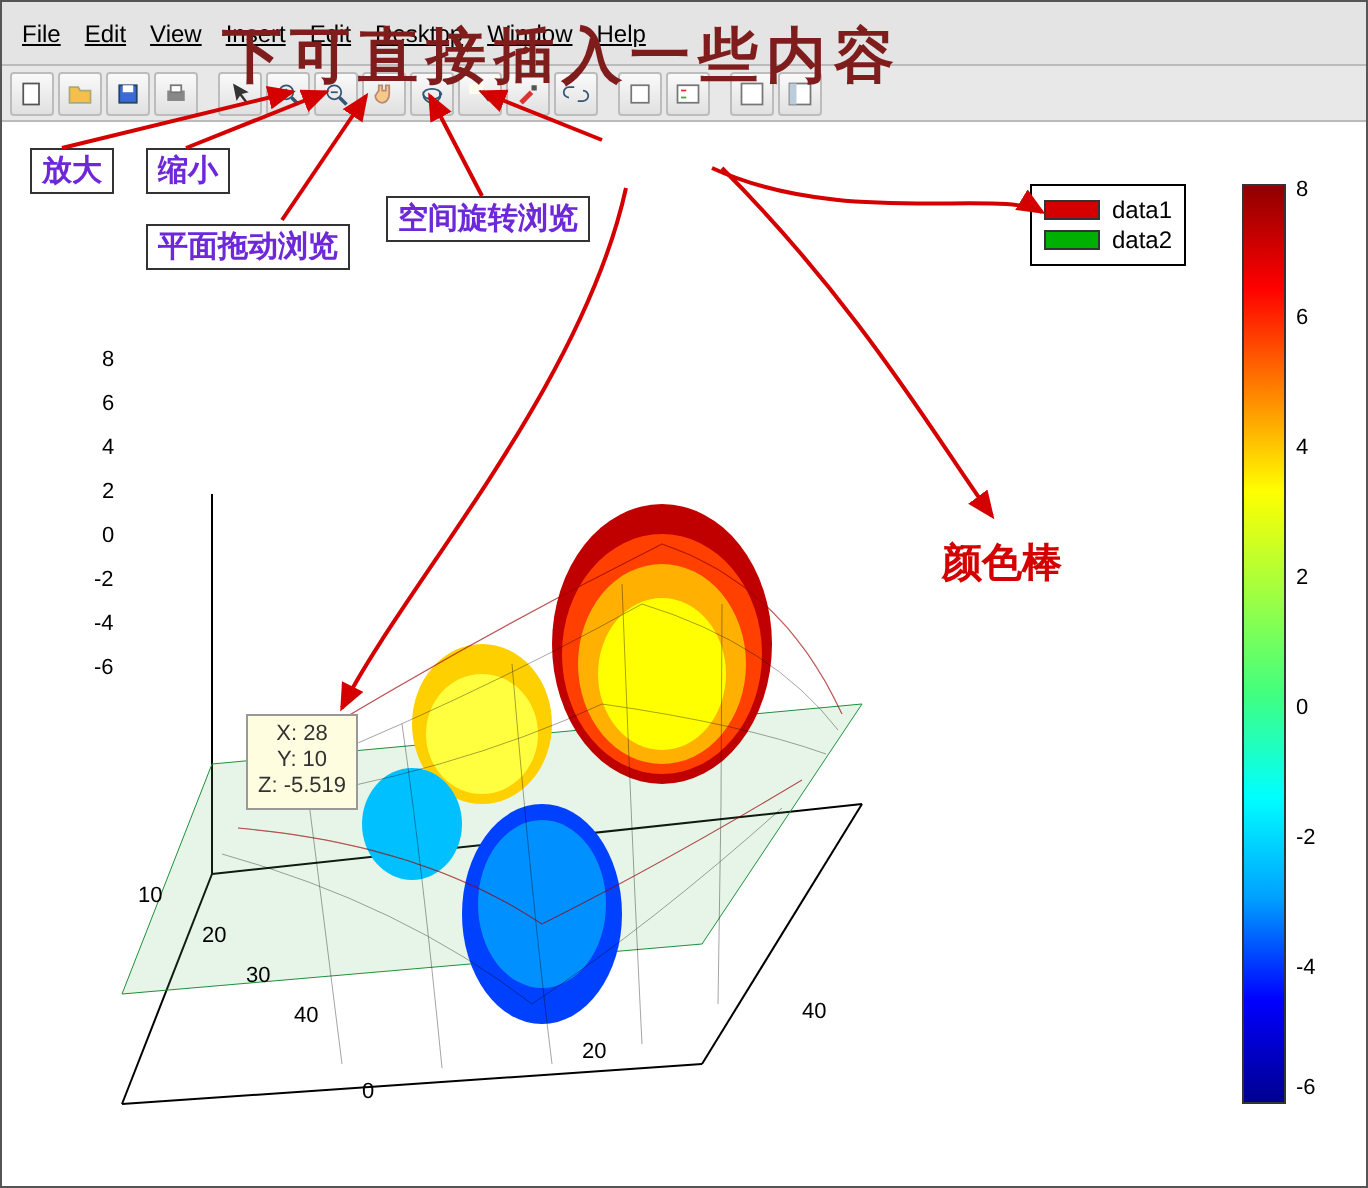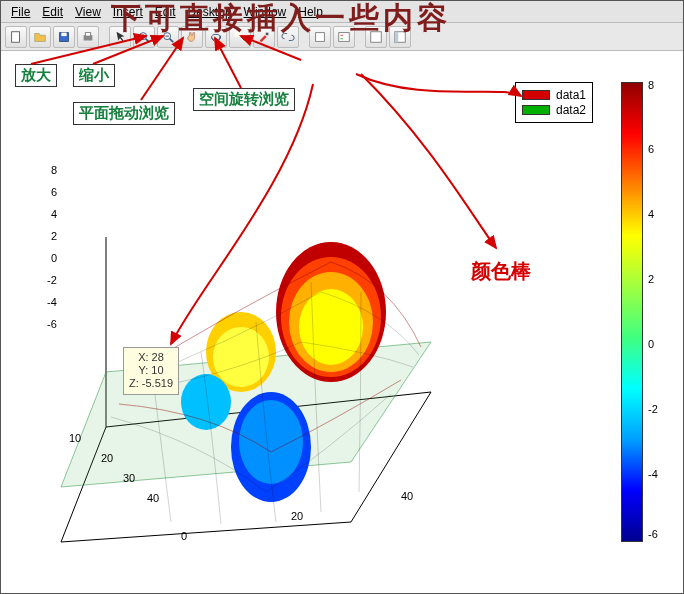--- a/index.html
+++ b/index.html
@@ -5,35 +5,35 @@
 * { box-sizing: border-box; margin: 0; padding: 0; font-family: "Segoe UI", Arial, sans-serif; }
 html, body { width: 684px; height: 594px; overflow: hidden; background: #999; }
 .window { width: 684px; height: 594px; background: #e8e8e8; display: flex; flex-direction: column; border: 1px solid #555; }
 .titlebar { height: 30px; background: linear-gradient(#4a4a4a,#2a2a2a); color: #fff; display: flex; align-items: center; padding: 0 4px; }
 .titlebar .icon { width: 16px; height: 16px; margin-right: 6px; background: #f78b1f; border-radius: 2px; position: relative; }
 .titlebar .icon::after { content: ""; position: absolute; left: 3px; top: 3px; width: 10px; height: 10px; background: linear-gradient(135deg,#a54,#fc6); border-radius: 2px; }
 .titlebar .title { font-size: 13px; flex: 1; }
 .winbtns { display: flex; gap: 0; }
 .winbtn { width: 36px; height: 22px; display: flex; align-items: center; justify-content: center; font-size: 12px; color: #ccc; cursor: pointer; }
 .winbtn.close { background: #c0392b; color: #fff; border-radius: 2px; }
-.menubar { height: 22px; background: #e4e4e4; border-bottom: 1px solid #bbb; display: flex; align-items: center; padding: 0 4px; font-size: 12px; }
+.menubar { height: 32px; background: #e4e4e4; border-bottom: 1px solid #bbb; display: flex; align-items: center; padding: 0 4px; font-size: 12px; }
 .menuitem { padding: 2px 6px; text-decoration: underline; color: #000; cursor: pointer; }
 .toolbar { height: 28px; background: #e8e8e8; border-bottom: 1px solid #bbb; display: flex; align-items: center; padding: 0 4px; gap: 2px; }
 .tbtn { width: 22px; height: 22px; border: 1px solid #bcbcbc; background: linear-gradient(#fafafa,#e0e0e0); display: flex; align-items: center; justify-content: center; font-size: 12px; cursor: pointer; border-radius: 2px; position: relative; }
 .tbtn.sep { width: 6px; border: none; background: none; }
 .tbtn svg { width: 14px; height: 14px; }
 .figurearea { flex: 1; background: #fff; position: relative; border-top: 1px solid #fff; }
 .plotbox { position: absolute; left: 50px; top: 90px; width: 480px; height: 420px; }
 .legend { position: absolute; right: 90px; top: 30px; border: 1px solid #000; background: #fff; padding: 4px 6px; font-size: 12px; }
 .legend .row { display: flex; align-items: center; gap: 6px; margin: 1px 0; }
 .legend .sw { width: 28px; height: 10px; border: 1px solid #333; }
 .colorbar { position: absolute; right: 40px; top: 30px; width: 22px; height: 460px; border: 1px solid #333; background: linear-gradient(to top,#000090,#0000ff,#00a0ff,#00ffff,#40ff80,#a0ff40,#ffff00,#ff8000,#ff0000,#900000); }
 .cbar-tick { position: absolute; left: 26px; font-size: 11px; color: #000; white-space: nowrap; }
 .datatip { position: absolute; left: 122px; top: 295px; background: #fffde0; border: 1px solid #999; padding: 3px 5px; font-size: 11px; color: #333; line-height: 1.2; text-align: center; }
-.annot { position: absolute; font-family: "KaiTi","SimSun",serif; font-weight: bold; color: #15803d; background: #fff; border: 1px solid #333; padding: 1px 5px; font-size: 15px; white-space: nowrap; }
+.annot { position: absolute; font-family: "KaiTi","SimSun",serif; font-weight: bold; color: #6d28d9; background: #fff; border: 1px solid #333; padding: 1px 5px; font-size: 15px; white-space: nowrap; }
 .green-annot { position: absolute; font-family: Liberation Mono, monospace; color: #7f1d1d; font-size: 30px; font-weight: 700; letter-spacing: 4px; white-space: nowrap; }
 .red-annot { position: absolute; font-family: "KaiTi","SimSun",serif; color: #d40000; font-size: 20px; font-weight: 700; white-space: nowrap; }
 .arrow { position: absolute; pointer-events: none; }
 .arrow line, .arrow path { stroke: #d40000; stroke-width: 2; fill: none; }
 .arrow polygon { fill: #d40000; }
 
 .ztick { position: absolute; font-size: 11px; }
 </style>
 </head>
 <body>

